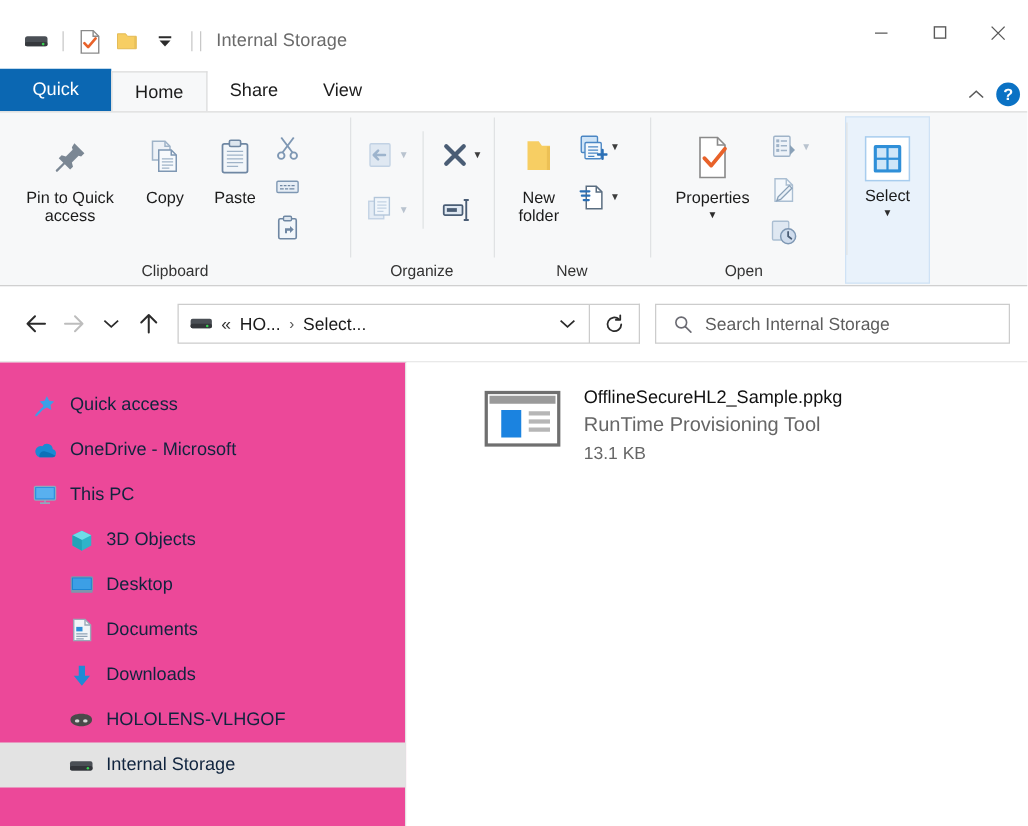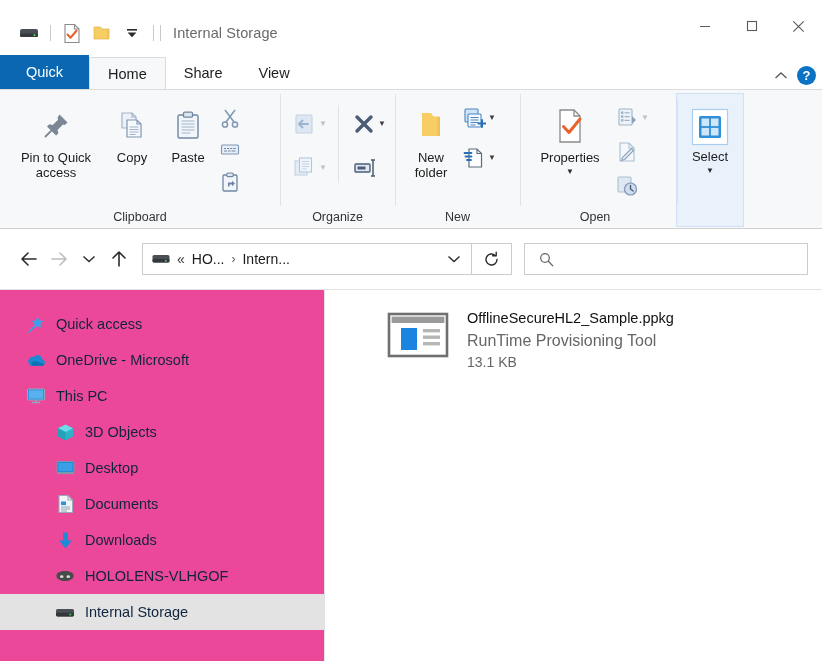--- a/index.html
+++ b/index.html
@@ -394,21 +394,21 @@
         <span style="display:flex;">
           <svg width="18" height="12" viewBox="0 0 18 12">
               <rect x="0.5" y="2" width="17" height="7.5" rx="1.6" fill="#4a4f55"></rect>
               <rect x="0.5" y="6" width="17" height="3.5" rx="1.4" fill="#33363a"></rect>
               <circle cx="13.8" cy="7.8" r="1" fill="#39d353"></circle>
             </svg>
         </span>
         <span style="color:#333;">«</span>
         <span>HO...</span>
         <span class="crumb-sep">›</span>
-        <span>Intern...</span>
+        <span>Select...</span>
       </div>
       <div class="crumb-dd">
         <svg width="14" height="10" viewBox="0 0 14 10">
             <path d="M1.5 2.5L7 7.5l5.5-5" fill="none" stroke="#2b2b2b" stroke-width="1.4"></path>
           </svg>
       </div>
     </div>
     <div class="refresh-btn">
       <svg width="17" height="17" viewBox="0 0 17 17">
           <path d="M14 8.5a5.5 5.5 0 1 1-1.8-4.1" fill="none" stroke="#2b2b2b" stroke-width="1.4" stroke-linecap="round"></path>
@@ -416,20 +416,21 @@
         </svg>
     </div>
 
     <div class="searchbox">
       <span style="display:flex;">
         <svg width="15" height="15" viewBox="0 0 15 15">
             <circle cx="6" cy="6" r="4.3" fill="none" stroke="#6a6a72" stroke-width="1.3"></circle>
             <path d="M9.3 9.3l4.4 4.4" stroke="#6a6a72" stroke-width="1.3" stroke-linecap="round"></path>
           </svg>
       </span>
+      <span class="search-ph">Search Internal Storage</span>
     </div>
   </div>
 
   <div class="content">
 
     <div class="navpane">
 
       <div class="nav-item">
         <span class="nav-ico">
           <svg width="19" height="19" viewBox="0 0 19 19">

